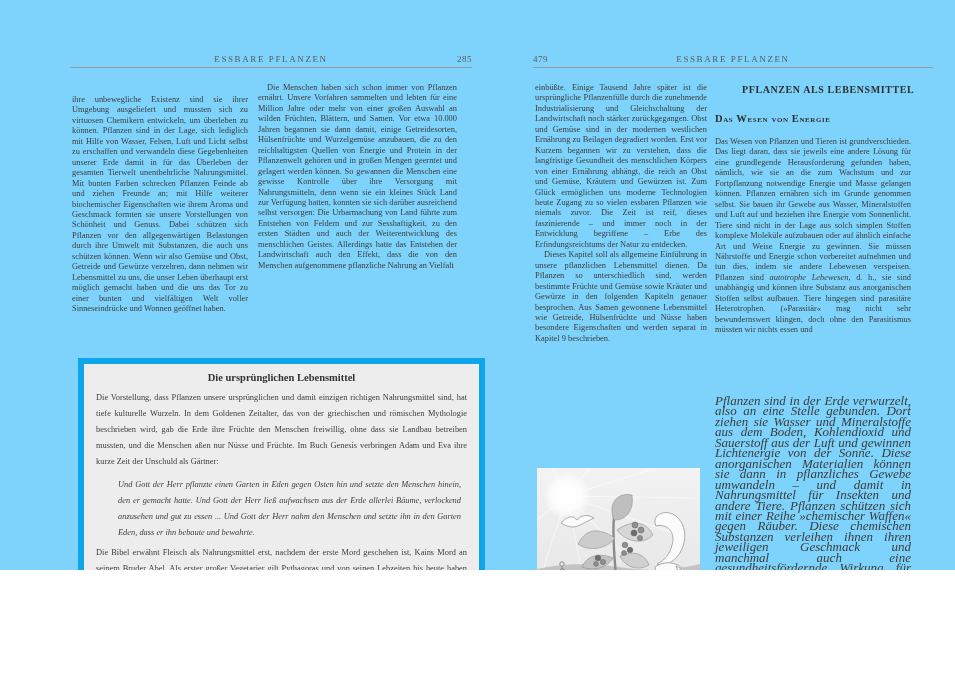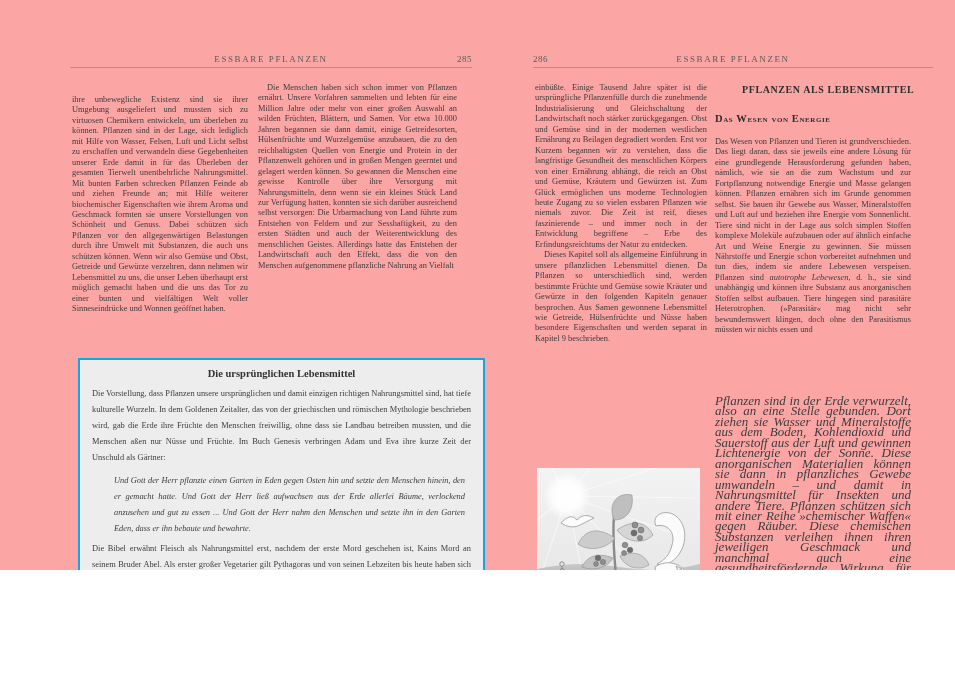--- a/index.html
+++ b/index.html
@@ -1,27 +1,27 @@
 <!DOCTYPE html>
 <html><head>
 <meta charset="utf-8">
 <style>
   html,body{margin:0;padding:0;background:#ffffff;}
-  #canvas{position:relative;width:955px;height:570px;background:#fca5a5;overflow:hidden;
+  #canvas{position:relative;width:955px;height:570px;background:#7dd3fc;overflow:hidden;
           font-family:"Liberation Serif","DejaVu Serif",serif;color:#3c3c3c;}
   .runhead-row{position:absolute;height:13px;border-bottom:1.5px solid #9a9a9a;}
   .runhead-title{position:absolute;top:0;width:100%;text-align:center;font-size:9px;
                  letter-spacing:1.6px;color:#5a5a5a;}
   .pagenum{position:absolute;top:0;font-size:9px;color:#5a5a5a;letter-spacing:.5px;text-align:center;}
   .pagenum.right{right:0;}
   .pagenum.left{left:0;}
   .col{position:absolute;font-size:8.4px;line-height:10.45px;text-align:justify;color:#3c3c3c;}
   .col p{margin:0;}
   .indent{text-indent:9px;}
-  .box{position:absolute;background:#ededed;border:2px solid #0ea5e9;box-sizing:border-box;
+  .box{position:absolute;background:#ededed;border:6px solid #0ea5e9;box-sizing:border-box;
        padding:8px 12px 9px 12px;}
   .box-title{text-align:center;font-weight:bold;font-size:10.5px;margin:0 0 7px 0;color:#333;}
   .box p{font-size:8.4px;line-height:16px;text-align:justify;margin:0;}
   .box .quote{font-style:italic;margin:7px 0 4px 22px;padding-right:6px;}
   .h1{position:absolute;font-weight:bold;font-size:10px;letter-spacing:.6px;color:#2e2e2e;}
   .h2{position:absolute;font-weight:bold;font-variant:small-caps;font-size:10.5px;
       letter-spacing:.6px;color:#2e2e2e;}
   .caption{position:absolute;font-style:italic;font-size:13px;line-height:10.45px;
            text-align:justify;color:#3c3c3c;}
   .figure{position:absolute;}
@@ -50,21 +50,21 @@
       <div class="box-title">Die ursprünglichen Lebensmittel</div>
       <p>Die Vorstellung, dass Pflanzen unsere ursprünglichen und damit einzigen richtigen Nahrungsmittel sind, hat tiefe kulturelle Wurzeln. In dem Goldenen Zeitalter, das von der griechischen und römischen Mythologie beschrieben wird, gab die Erde ihre Früchte den Menschen freiwillig, ohne dass sie Landbau betreiben mussten, und die Menschen aßen nur Nüsse und Früchte. Im Buch Genesis verbringen Adam und Eva ihre kurze Zeit der Unschuld als Gärtner:</p>
       <p class="quote">Und Gott der Herr pflanzte einen Garten in Eden gegen Osten hin und setzte den Menschen hinein, den er gemacht hatte. Und Gott der Herr ließ aufwachsen aus der Erde allerlei Bäume, verlockend anzusehen und gut zu essen ... Und Gott der Herr nahm den Menschen und setzte ihn in den Garten Eden, dass er ihn bebaute und bewahrte.</p>
       <p>Die Bibel erwähnt Fleisch als Nahrungsmittel erst, nachdem der erste Mord geschehen ist, Kains Mord an seinem Bruder Abel. Als erster großer Vegetarier gilt Pythagoras und von seinen Lebzeiten bis heute haben sich viele Individuen und Gruppen dazu entschlossen, nur pflanzliche Nahrungsmittel zu sich zu nehmen, um kein anderes Lebewesen töten zu müssen, das in der Lage ist, Schmerzen zu empfinden. Vielen Menschen blieb auch gar nichts anderes übrig, denn es ist viel teurer, Fleisch zu produzieren, als Getreide oder Wurzelgemüse.</p>
     </div>
   </div>
 
   <div>
     <div class="runhead-row" style="left:533px;top:54px;width:400px;">
       <div class="runhead-title">ESSBARE PFLANZEN</div>
-      <div class="pagenum left">286</div>
+      <div class="pagenum left">479</div>
     </div>
 
     <div class="col" style="left:535px;top:83px;width:172px;">
       <p>einbüßte. Einige Tausend Jahre später ist die ursprüngliche Pflanzenfülle durch die zunehmende Industrialisierung und Gleichschaltung der Landwirtschaft noch stärker zurückgegangen. Obst und Gemüse sind in der modernen westlichen Ernährung zu Beilagen degradiert worden. Erst vor Kurzem begannen wir zu verstehen, dass die langfristige Gesundheit des menschlichen Körpers von einer Ernährung abhängt, die reich an Obst und Gemüse, Kräutern und Gewürzen ist. Zum Glück ermöglichen uns moderne Technologien heute Zugang zu so vielen essbaren Pflanzen wie niemals zuvor. Die Zeit ist reif, dieses faszinierende – und immer noch in der Entwicklung begriffene – Erbe des Erfindungsreichtums der Natur zu entdecken.</p>
       <p class="indent">Dieses Kapitel soll als allgemeine Einführung in unsere pflanzlichen Lebensmittel dienen. Da Pflanzen so unterschiedlich sind, werden bestimmte Früchte und Gemüse sowie Kräuter und Gewürze in den folgenden Kapiteln genauer besprochen. Aus Samen gewonnene Lebensmittel wie Getreide, Hülsenfrüchte und Nüsse haben besondere Eigenschaften und werden separat in Kapitel 9 beschrieben.</p>
     </div>
 
     <div class="h1" style="left:742px;top:84px;width:196px;">PFLANZEN ALS LEBENSMITTEL</div>
     <div class="h2" style="left:715px;top:113px;width:196px;">Das Wesen von Energie</div>
 

